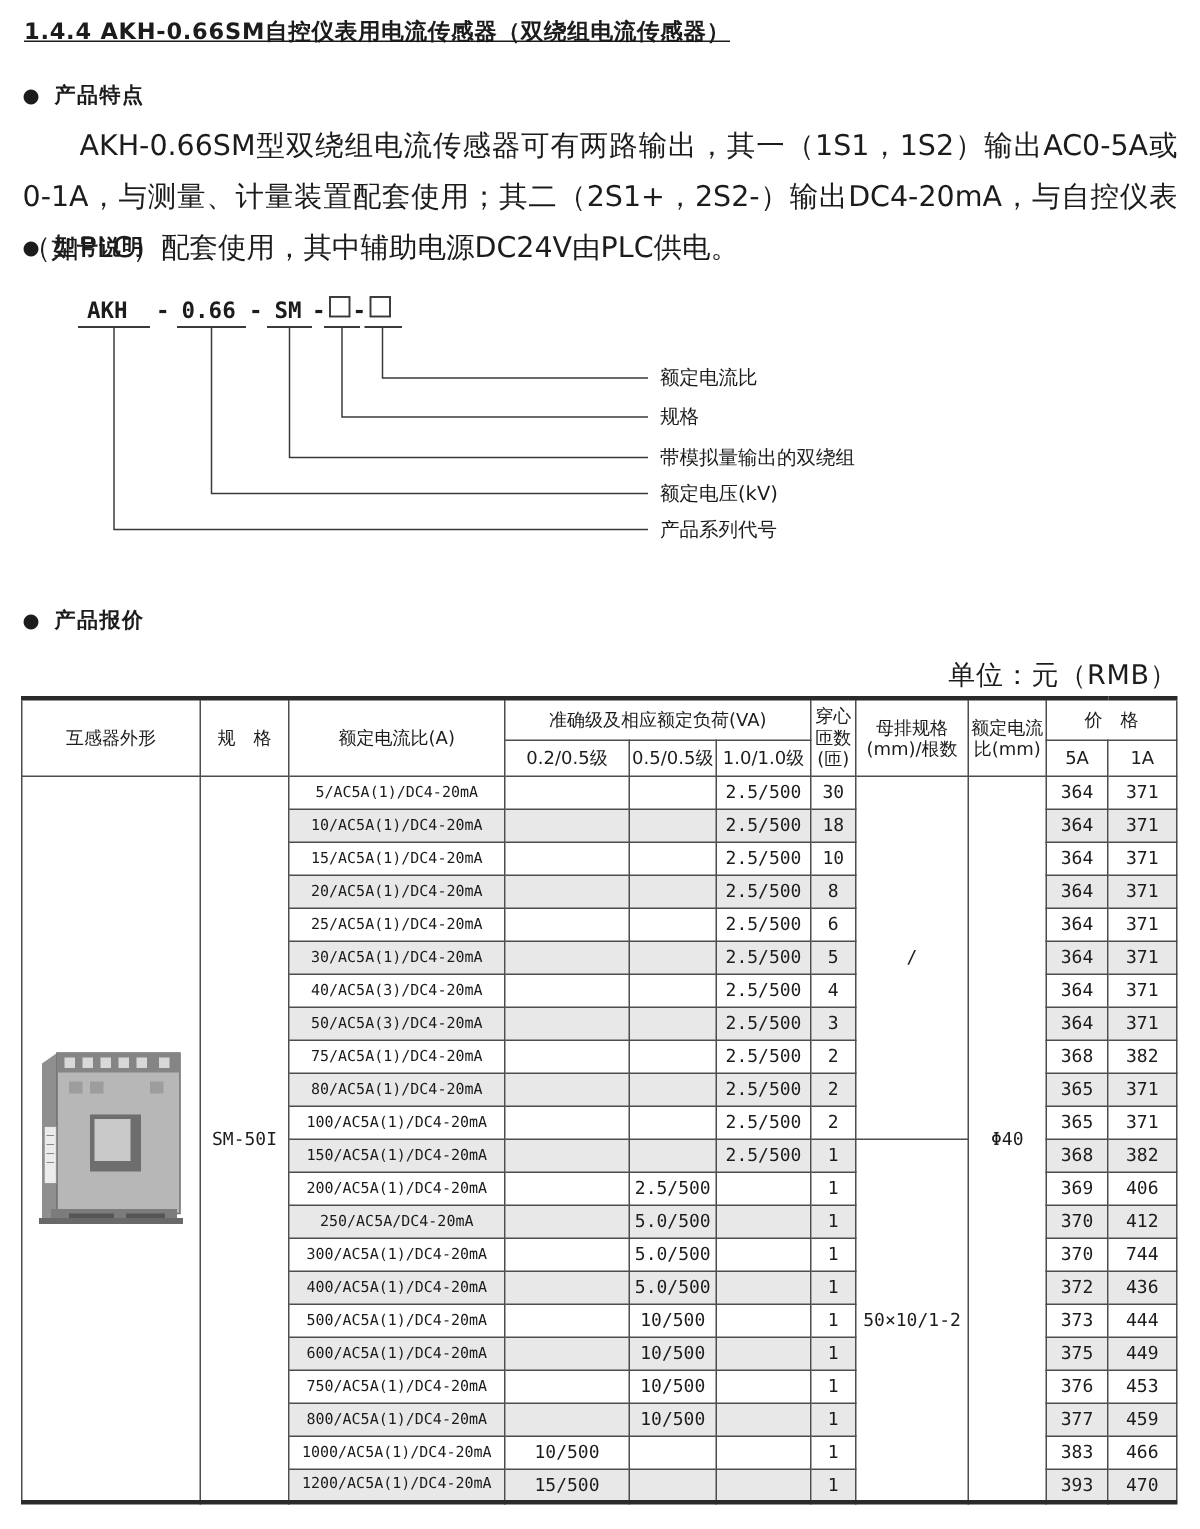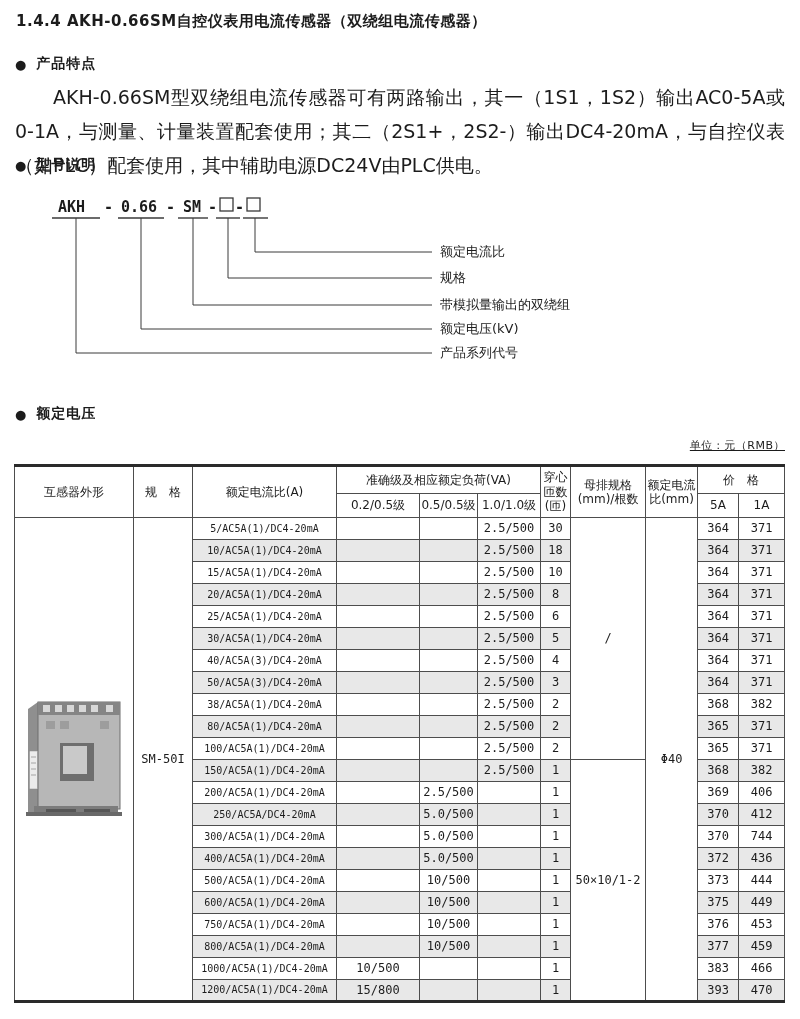--- a/index.html
+++ b/index.html
@@ -4,21 +4,21 @@
 <style>
   html,body{margin:0;padding:0;}
   body{
     width:800px;height:1019px;position:relative;background:#ffffff;
     font-family:"DejaVu Sans","Liberation Sans",sans-serif;
     color:#1c1c1c;overflow:hidden;
   }
 
   .doc-title{
     position:absolute;left:16px;top:12px;width:770px;
-    font-size:15px;font-weight:bold;letter-spacing:0.5px;
+    font-size:15px;font-weight:bold;letter-spacing:0.5px;text-decoration:underline;
   }
   .sec-head{
     position:absolute;left:15px;font-size:14px;font-weight:600;letter-spacing:1px;
     display:flex;align-items:center;gap:9px;
   }
   .sec-head .bullet{font-size:13px;line-height:1;}
   #head-features{top:55px;}
   #head-model{top:156px;}
   #head-pricing{top:405px;}
 
@@ -27,21 +27,21 @@
     font-size:19px;line-height:34px;text-align:justify;text-indent:2em;
   }
 
   .model-svg{position:absolute;left:0;top:185px;}
   .model-svg text{fill:#1c1c1c;}
   .model-svg .code{font-size:15px;font-weight:600;font-family:"DejaVu Sans Mono","DejaVu Sans",monospace;}
   .model-svg .lbl{font-size:13px;font-family:"DejaVu Sans","Liberation Sans",sans-serif;}
   .model-svg line,.model-svg rect{stroke:#3a3a3a;}
 
   .unit-note{
-    position:absolute;right:15px;top:438px;font-size:11px;letter-spacing:0.5px;text-decoration:underline;
+    position:absolute;right:15px;top:438px;font-size:18px;letter-spacing:0.5px;
   }
 
   .price-table{
     position:absolute;left:14px;top:464px;width:770px;
     border-collapse:collapse;table-layout:fixed;
     font-size:12px;
     border-top:3px solid #2a2a2a;border-bottom:3px solid #2a2a2a;
   }
   .price-table th,.price-table td{
     border:1px solid #4d4d4d;text-align:center;vertical-align:middle;
@@ -104,21 +104,21 @@
 
   <text class="lbl" x="440" y="71">额定电流比</text>
   <text class="lbl" x="440" y="97">规格</text>
   <text class="lbl" x="440" y="124">带模拟量输出的双绕组</text>
   <text class="lbl" x="440" y="148">额定电压(kV)</text>
   <text class="lbl" x="440" y="172">产品系列代号</text>
 </svg>
 
 <div class="sec-head" id="head-pricing">
   <span class="bullet">●</span>
-  <span>额定电压</span>
+  <span>产品报价</span>
 </div>
 
 <div class="unit-note">单位：元（RMB）</div>
 
 <table class="price-table">
   <colgroup>
     <col style="width:119px">
       <col style="width:59px">
       <col style="width:144px">
     <col style="width:83px">
@@ -254,21 +254,21 @@
     <tr>
       <td class="cell-ratio">50/AC5A(3)/DC4-20mA</td>
       <td></td>
       <td></td>
       <td>2.5/500</td>
       <td>3</td>
       <td>364</td>
       <td>371</td>
     </tr>
     <tr>
-      <td class="cell-ratio">38/AC5A(1)/DC4-20mA</td>
+      <td class="cell-ratio">75/AC5A(1)/DC4-20mA</td>
       <td></td>
       <td></td>
       <td>2.5/500</td>
       <td>2</td>
       <td>368</td>
       <td>382</td>
     </tr>
     <tr>
       <td class="cell-ratio">80/AC5A(1)/DC4-20mA</td>
       <td></td>
@@ -373,21 +373,21 @@
       <td class="cell-ratio">1000/AC5A(1)/DC4-20mA</td>
       <td>10/500</td>
       <td></td>
       <td></td>
       <td>1</td>
       <td>383</td>
       <td>466</td>
     </tr>
     <tr>
       <td class="cell-ratio">1200/AC5A(1)/DC4-20mA</td>
-      <td>15/800</td>
+      <td>15/500</td>
       <td></td>
       <td></td>
       <td>1</td>
       <td>393</td>
       <td>470</td>
     </tr>
   </tbody>
 </table>
 
 </body></html>

